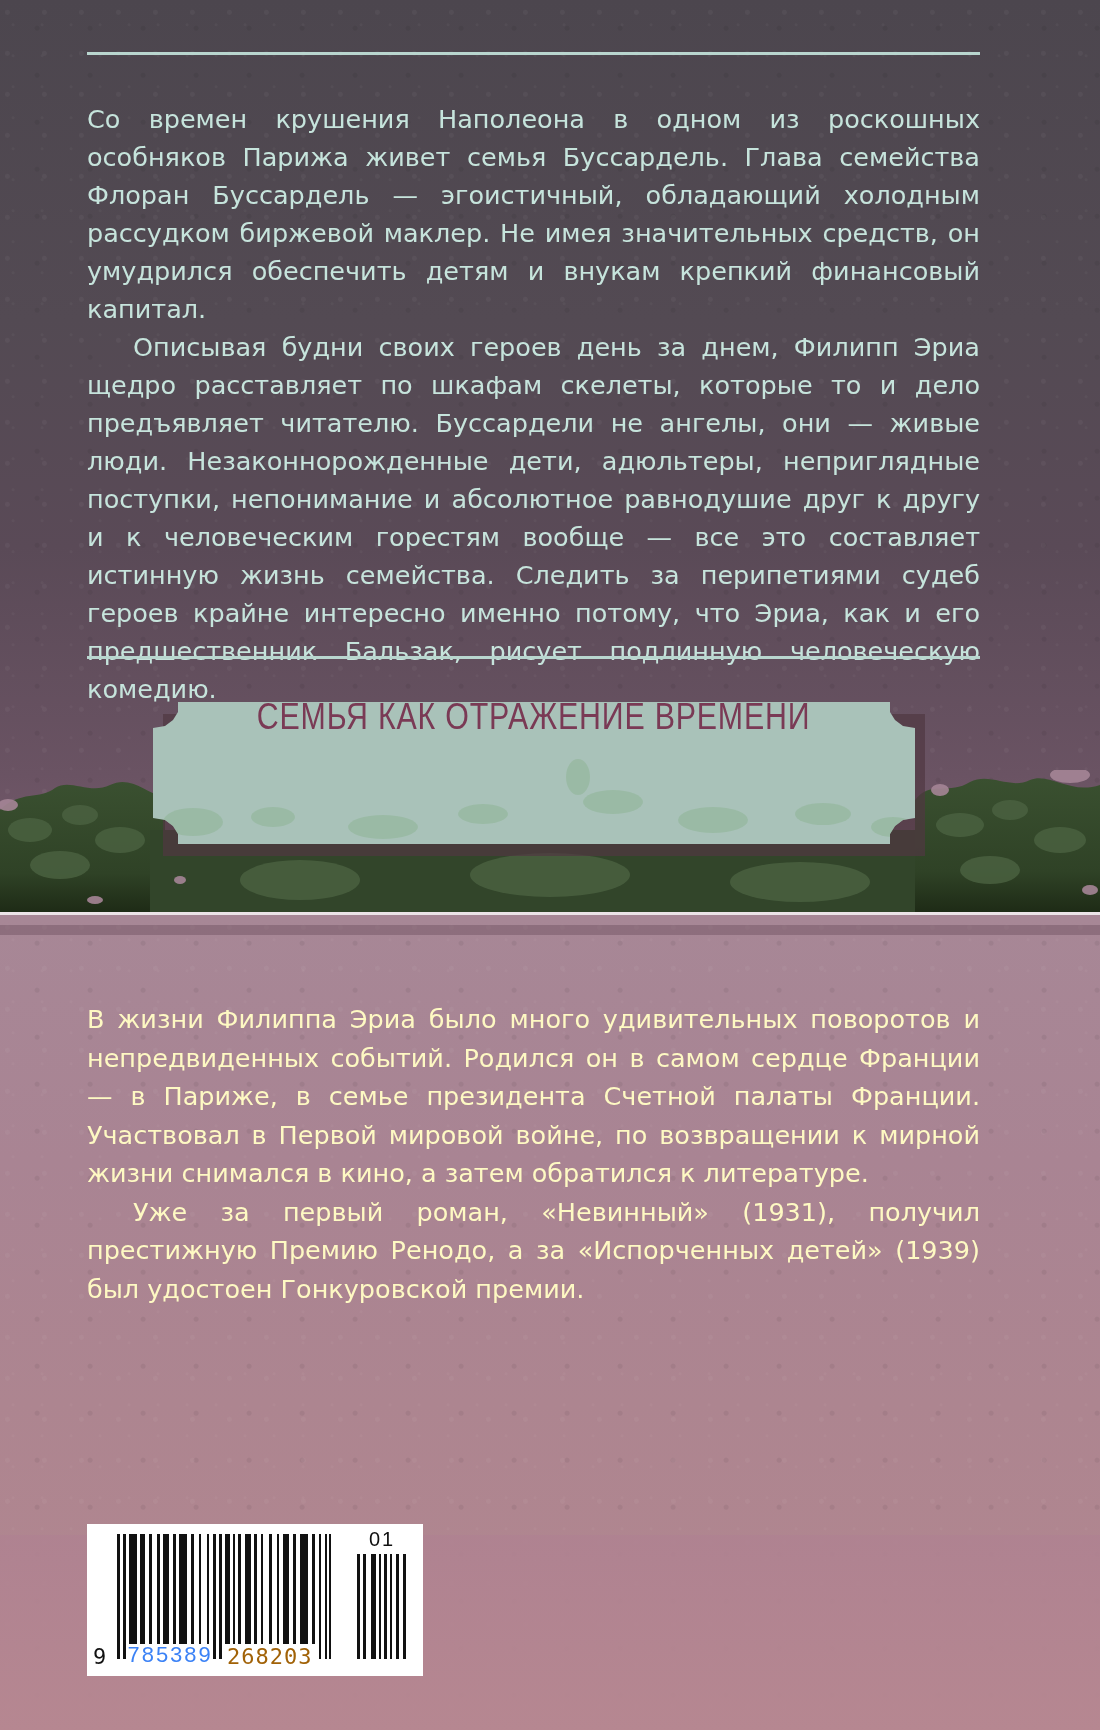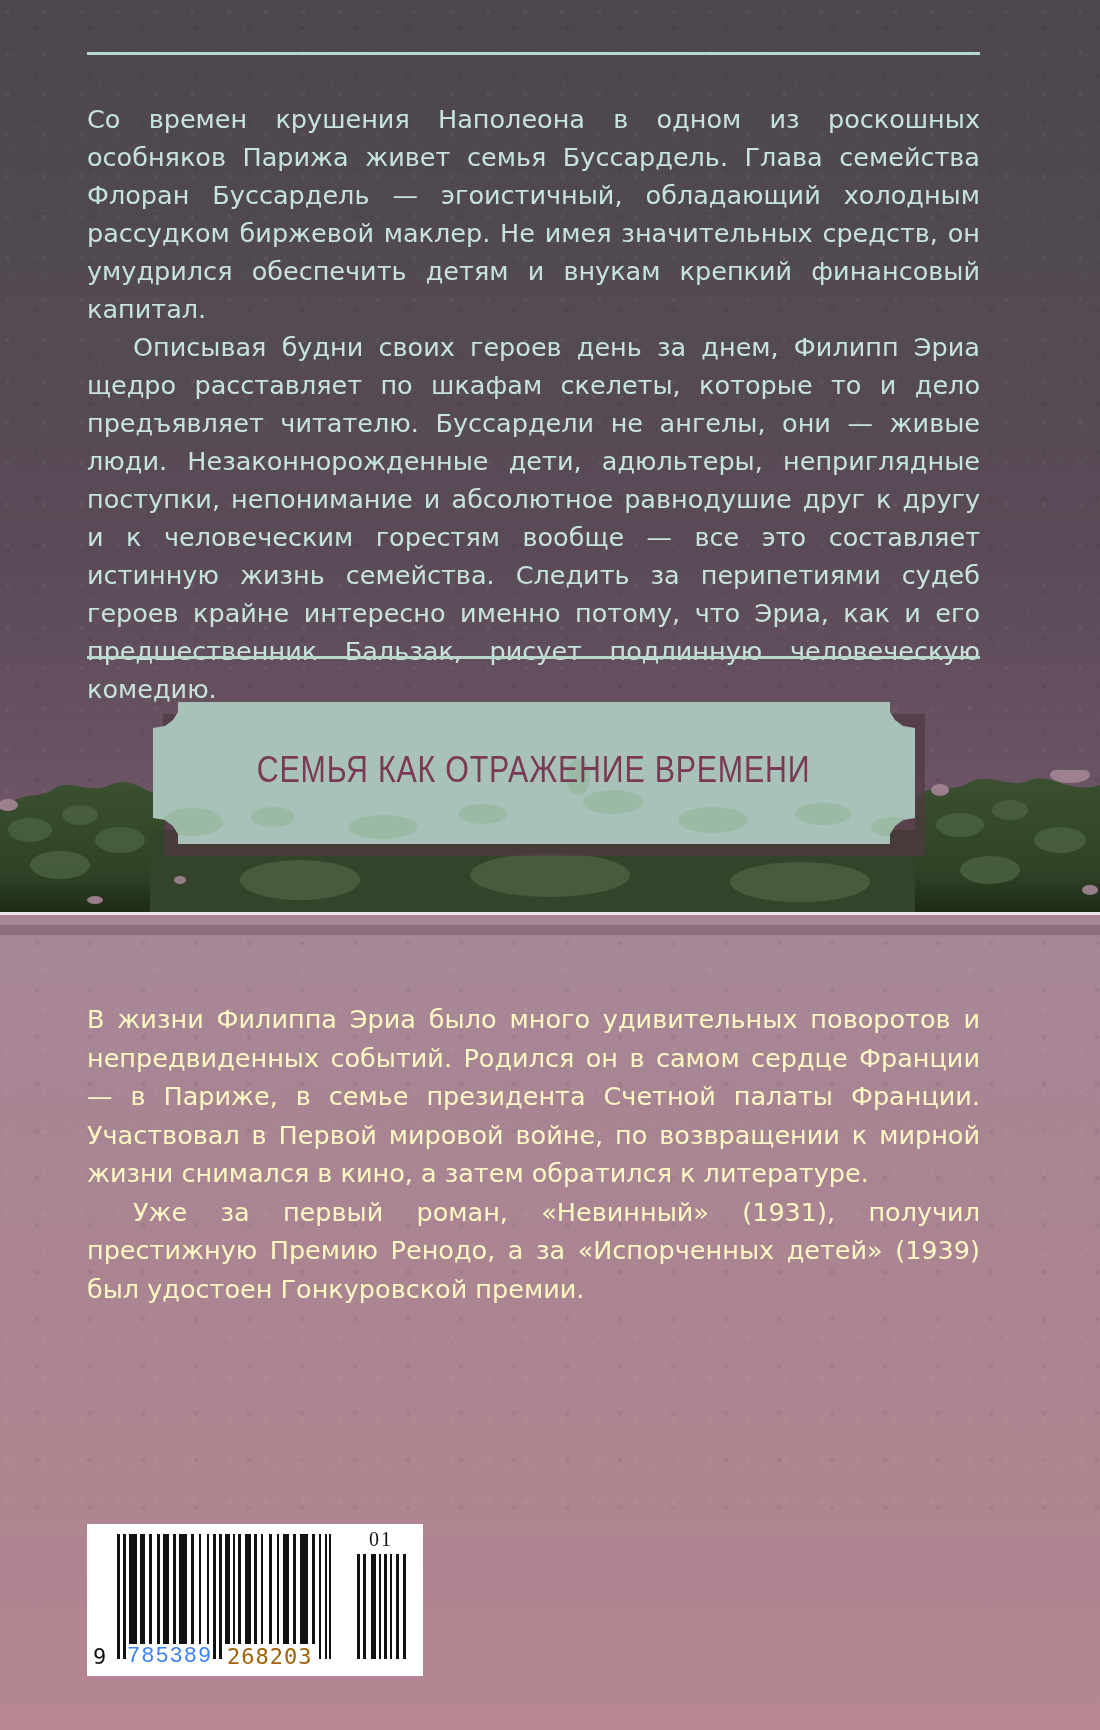--- a/index.html
+++ b/index.html
@@ -43,21 +43,21 @@
     background: rgba(80,55,65,0.7);
   }
   .banner {
     position: absolute; left: 0; top: 0; width: 762px; height: 142px;
     background: #a9c2b9;
     clip-path: polygon(
       25px 0, 737px 0, 737px 10px, 742px 18px, 750px 24px, 762px 26px,
       762px 116px, 750px 118px, 742px 124px, 737px 132px, 737px 142px,
       25px 142px, 25px 132px, 20px 124px, 12px 118px, 0 116px,
       0 26px, 12px 24px, 20px 18px, 25px 10px);
-    display: flex; align-items: center; justify-content: center;
+    display: flex; align-items: flex-start; justify-content: center;
   }
   .banner-title {
     color: #7a3a55; font-family: "Liberation Sans", sans-serif;
     font-size: 37px; letter-spacing: 1px; font-weight: normal;
     transform: scaleX(0.82); white-space: nowrap;
     margin-top: -6px;
   }
   
   .foliage {
     position: absolute; left: 0; top: 770px; width: 1100px; height: 142px;
@@ -210,14 +210,14 @@
       <rect x="292" y="30" width="2" height="105"></rect>
       <rect x="297" y="30" width="3" height="105"></rect>
       <rect x="303" y="30" width="2" height="105"></rect>
       <rect x="309" y="30" width="3" height="105"></rect>
       <rect x="316" y="30" width="3" height="105"></rect>
     </g>
   </svg>
   <span style="position:absolute;left:6px;top:120px;font-family:'DejaVu Sans Mono',monospace;font-size:22px;color:#111">9</span>
   <span style="position:absolute;left:40px;top:120px;font-family:Liberation Mono, monospace;font-size:22px;color:#3b82f6;letter-spacing:1px">785389</span>
   <span style="position:absolute;left:140px;top:120px;font-family:'DejaVu Sans Mono',monospace;font-size:22px;color:#a16207;letter-spacing:1px">268203</span>
-  <span style="position:absolute;left:282px;top:4px;font-family:Liberation Serif, serif;font-size:20px;color:#111;letter-spacing:2px">01</span>
+  <span style="position:absolute;left:282px;top:4px;font-family:Liberation Sans, sans-serif;font-size:20px;color:#111;letter-spacing:2px">01</span>
 </div>
 
 </body></html>

